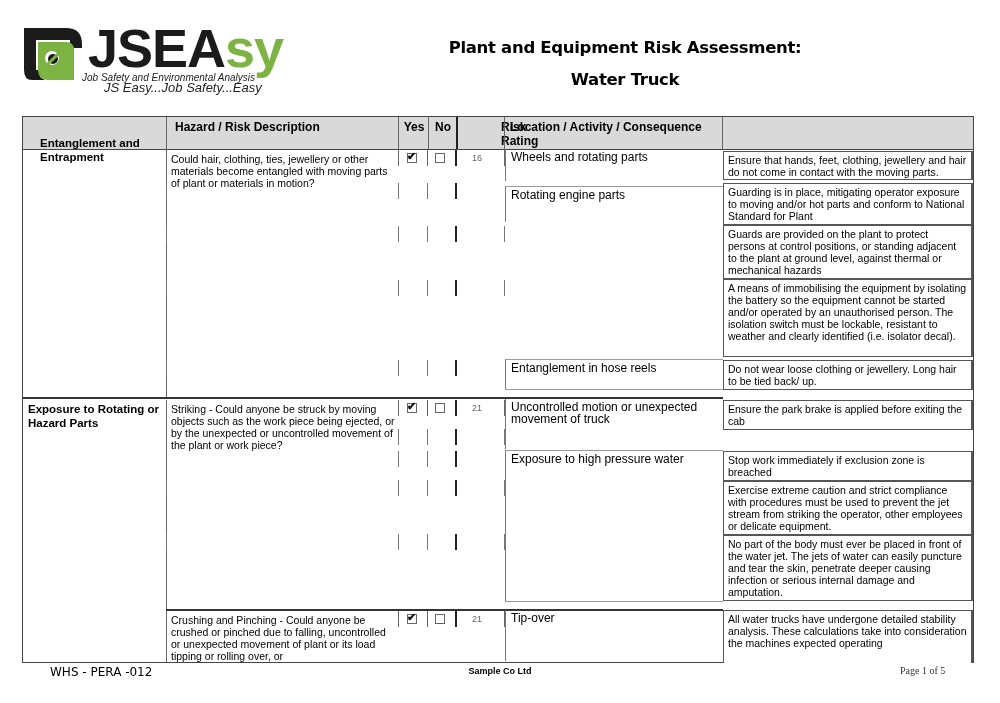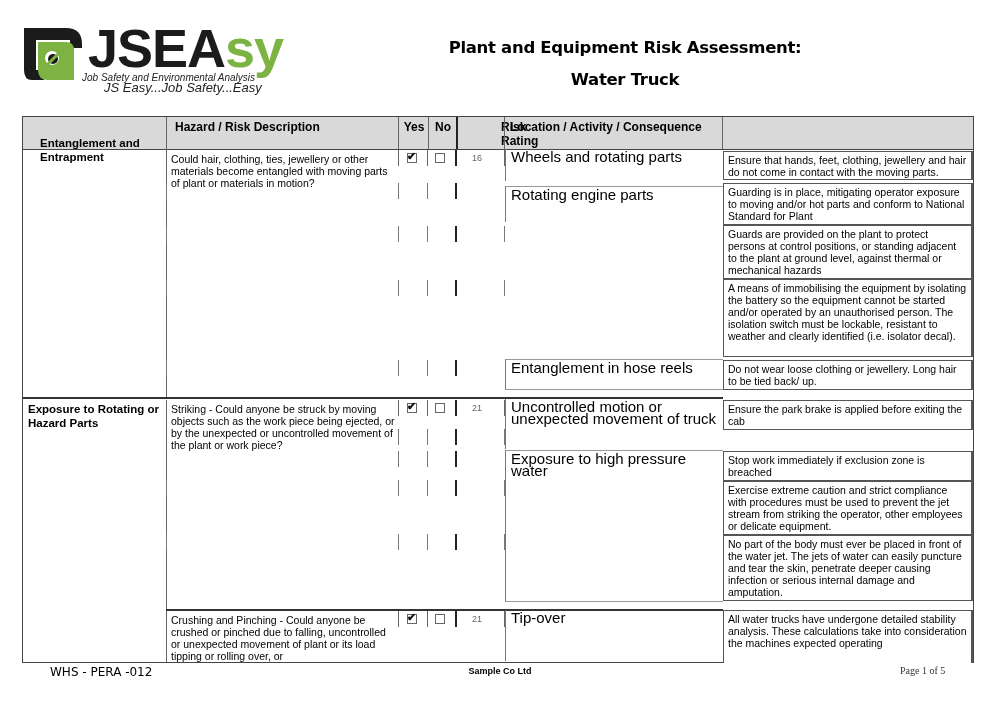--- a/index.html
+++ b/index.html
@@ -21,21 +21,21 @@
   .hdr { left:23px; top:117px; width:950px; height:32px; background:#d9d9d9; border-bottom:1.5px solid #444; }
   .hcell { position:absolute; top:0; height:32px; font-size:12px; font-weight:bold; box-sizing:border-box; padding-top:3px; }
   .vline { position:absolute; background:#666; width:1px; }
   .vline.dark { background:#222; width:1.5px; }
   .txt { position:absolute; font-size:10.5px; line-height:12px; }
   .htype { position:absolute; font-size:11.5px; font-weight:bold; line-height:14px; }
   .rating { position:absolute; font-size:9px; color:#666; width:40px; text-align:center; }
   .cb { position:absolute; width:10px; height:10px; border:1px solid #666; box-sizing:border-box; background:#fff; }
   .cb.checked::after { content:"✔"; position:absolute; left:-1px; top:-4px; font-size:11px; font-weight:bold; color:#111; }
   .ctrl { position:absolute; left:723px; width:250px; border:1px solid #555; border-right:2px solid #555; box-sizing:border-box; padding:2px 4px; font-size:10.5px; line-height:12px; background:#fff; }
-  .loc { position:absolute; left:505px; width:218px; border-top:1px solid #999; border-left:1px solid #777; box-sizing:border-box; padding:2px 5px; font-size:15px; line-height:12px; }
+  .loc { position:absolute; left:505px; width:218px; border-top:1px solid #999; border-left:1px solid #777; box-sizing:border-box; padding:2px 5px; font-size:12px; line-height:12px; }
   .sep { position:absolute; height:2px; background:#333; }
   .tick { position:absolute; width:1px; height:16px; background:#777; }
   .tick.dark { background:#222; width:1.5px; }
   .footer-left { left:22px; top:665px; font-family:"DejaVu Sans", sans-serif; font-size:12px;margin-left:28px; }
   .footer-mid { left:440px; top:666px; width:120px; text-align:center; font-size:9px; font-weight:bold; }
   .footer-right { left:900px; top:665px; font-family:"Liberation Serif", serif; font-size:10px; color:#333; }
 </style>
 </head>
 <body>
 

